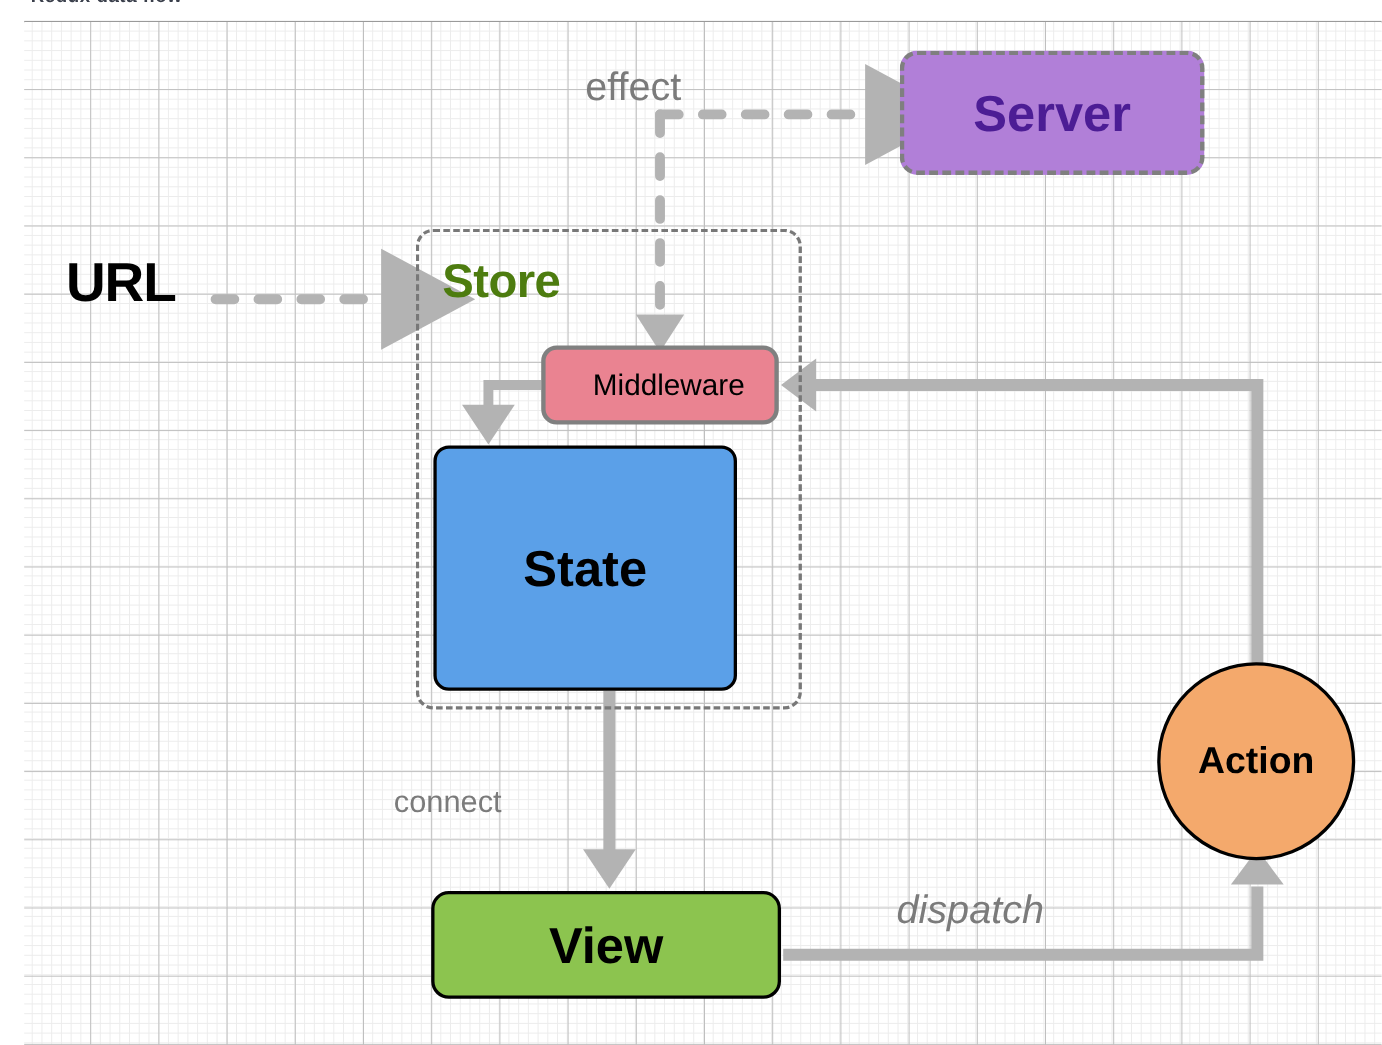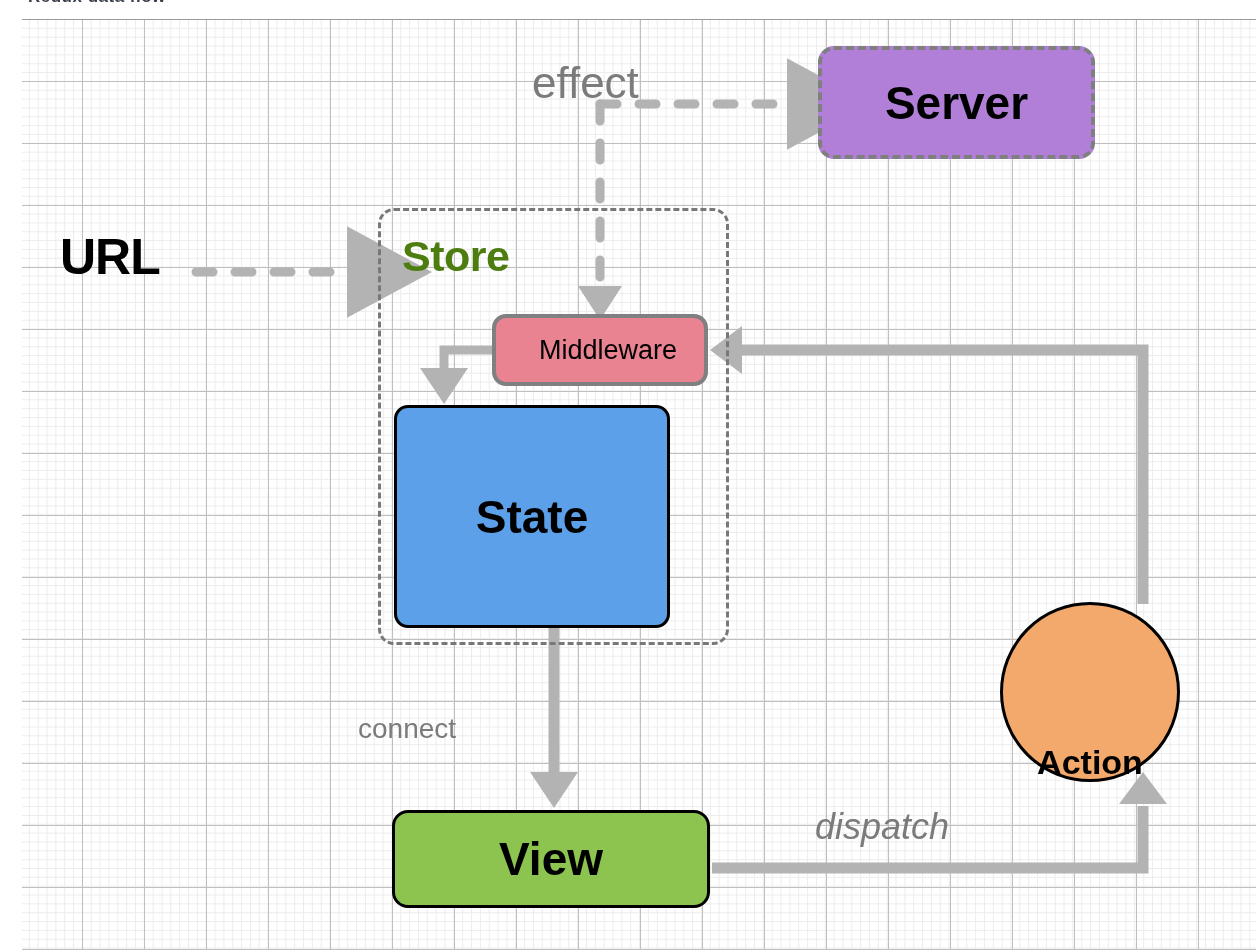--- a/index.html
+++ b/index.html
@@ -50,53 +50,53 @@
   }
   #store-label{
     position:absolute;left:402px;top:232px;
     font-size:43px;font-weight:700;color:#4d7c0f;letter-spacing:-.5px;
   }
 
   #server-node{
     left:818px;top:46px;width:277px;height:113px;
     background:#b17fd8;border:4px dashed #7f7f7f;border-radius:16px;
   }
-  #server-node span{font-size:46px;font-weight:700;color:#000000;}
+  #server-node span{font-size:46px;font-weight:700;color:#4c1d95;}
 
   #middleware-node{
     left:492px;top:314px;width:216px;height:72px;
     background:#ea8391;border:4px solid #808080;border-radius:14px;
   }
   #middleware-node span{font-size:27px;font-weight:400;color:#000;margin-left:16px;}
 
   #state-node{
     left:394px;top:405px;width:276px;height:223px;
     background:#5ba0e8;border:3px solid #000;border-radius:14px;
   }
   #state-node span{font-size:46px;font-weight:700;color:#000;}
 
   #view-node{
     left:392px;top:810px;width:318px;height:98px;
     background:#8cc44f;border:3px solid #000;border-radius:16px;
   }
   #view-node span{font-size:46px;font-weight:700;color:#000;}
 
   #action-node{
-    left:1000px;top:602px;width:180px;height:180px;
-    background:#f4a96c;border:3px solid #000;border-radius:50%;align-items:flex-end;
+    left:1052px;top:602px;width:180px;height:180px;
+    background:#f4a96c;border:3px solid #000;border-radius:50%;
   }
   #action-node span{font-size:34px;font-weight:700;color:#000;}
 
   
   .edge-label{position:absolute;color:#7b7b7b;white-space:nowrap;}
   #label-url{
     position:absolute;left:60px;top:228px;
     font-size:50px;font-weight:700;color:#000;letter-spacing:-1px;
   }
-  #label-effect{left:532px;top:58px;font-size:44px;}
+  #label-effect{left:532px;top:58px;font-size:36px;}
   #label-reducer{left:262px;top:339px;font-size:36px;}
   #label-connect{left:358px;top:713px;font-size:28px;}
   #label-dispatch{left:815px;top:806px;font-size:36px;font-style:italic;}
 </style>
 </head>
 <body>
 
 <div id="stage">
 
   <div class="top-sliver">

